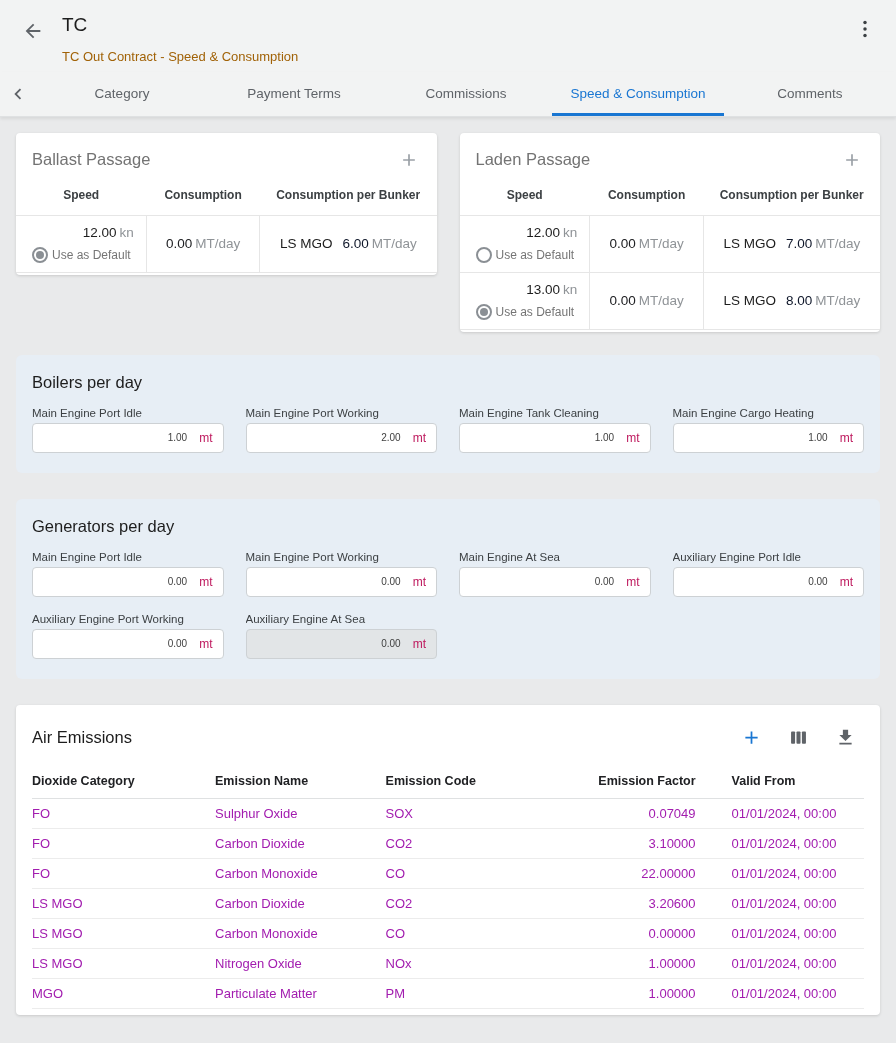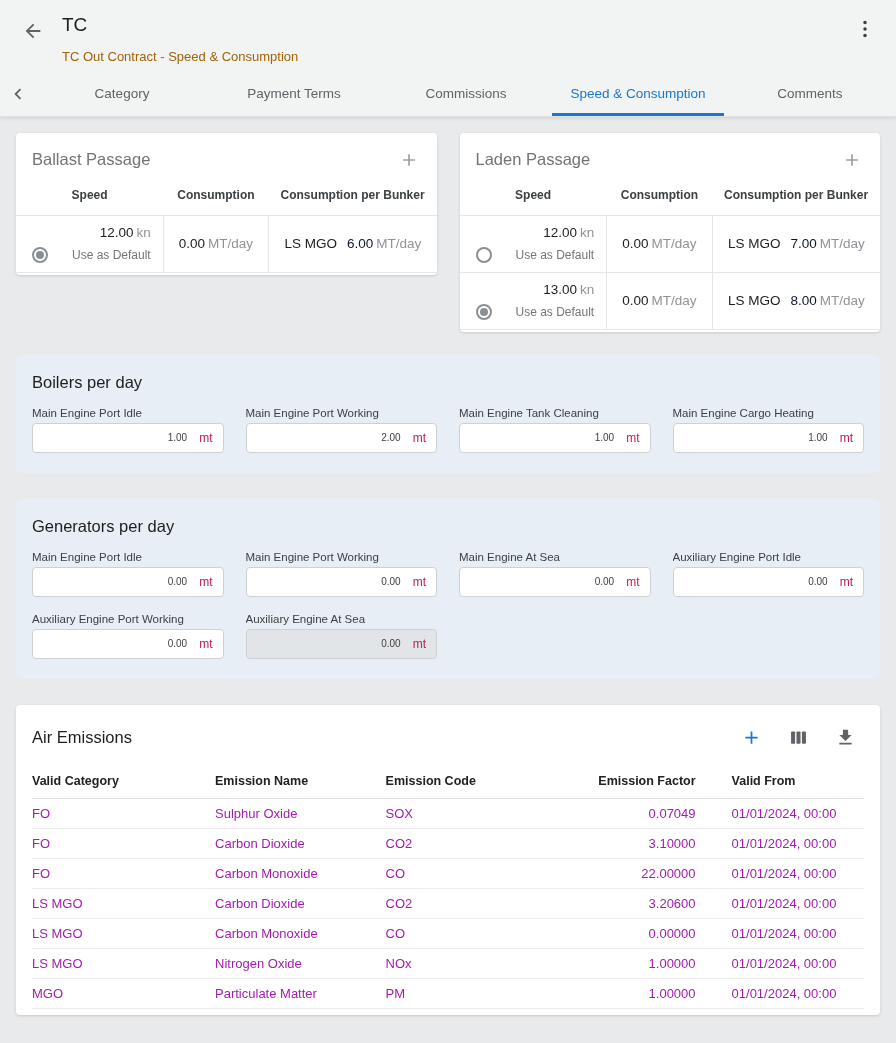--- a/index.html
+++ b/index.html
@@ -36,21 +36,21 @@
 
   
   .passage-table{width:100%;border-collapse:collapse;margin-top:4px}
   .passage-table th{font-size:12px;font-weight:700;color:#3c4043;text-align:center;padding:10px 4px 13px;white-space:nowrap}
   .passage-table td{border-top:1px solid #e6e6e6;border-bottom:1px solid #e6e6e6;padding:9px 12px;font-size:13.5px;text-align:center;vertical-align:middle}
   .passage-table td+td{border-left:1px solid #e6e6e6}
   .col-speed{width:31%}.col-cons{width:27%}.col-bunker{width:42%}
   td.speed-cell{text-align:right;padding-left:16px}
   .speed-val{color:#1d1d1d}
   .unit{color:#8f9397;margin-left:3px}
-  .default-row{display:flex;align-items:center;gap:24px;margin-top:7px}
+  .default-row{display:flex;align-items:center;gap:4px;margin-top:7px}
   .radio{width:16px;height:16px;min-width:16px;border:2px solid #8a8f94;border-radius:50%;display:inline-flex;align-items:center;justify-content:center;cursor:pointer;background:#fff}
   .radio.checked::after{content:"";width:8px;height:8px;border-radius:50%;background:#8a8f94}
   .radio-label{font-size:12px;color:#757575;white-space:nowrap}
   .bunker-wrap{display:flex;justify-content:center;align-items:baseline;white-space:nowrap}
   .b-name{color:#1d1d1d;margin-right:10px}
   .b-val{color:#0f172a}
 
   
   .panel{background:#e7eef5;border-radius:6px;padding:18px 16px 20px;margin-bottom:26px}
   .panel-title{font-size:16.5px;font-weight:400;color:#1d1d1d;margin-bottom:15px}
@@ -317,21 +317,21 @@
     <table class="em-table">
       <colgroup>
           <col style="width:22%">
           <col style="width:20.5%">
           <col style="width:21%">
           <col style="width:16.5%">
           <col style="width:20%">
         </colgroup>
       <thead>
         <tr>
-          <th>Valid Category</th>
+          <th>Dioxide Category</th>
           <th>Emission Name</th>
           <th>Emission Code</th>
           <th class="num">Emission Factor</th>
           <th class="valid">Valid From</th>
         </tr>
       </thead>
       <tbody>
         <tr>
           <td>FO</td>
           <td>Sulphur Oxide</td>

